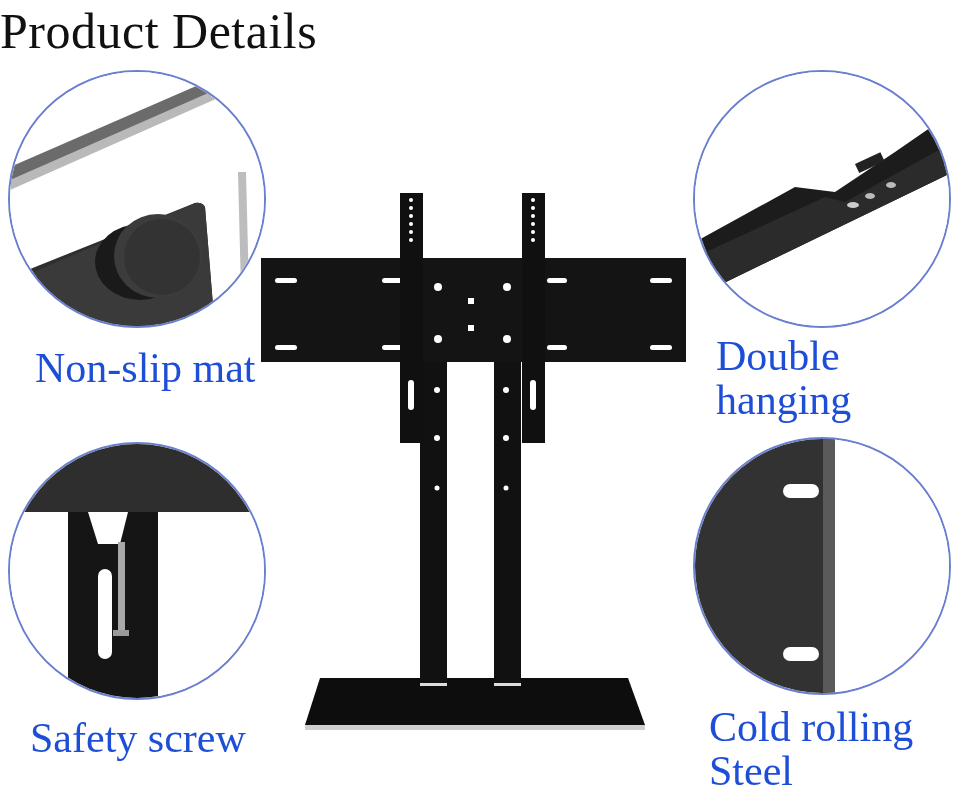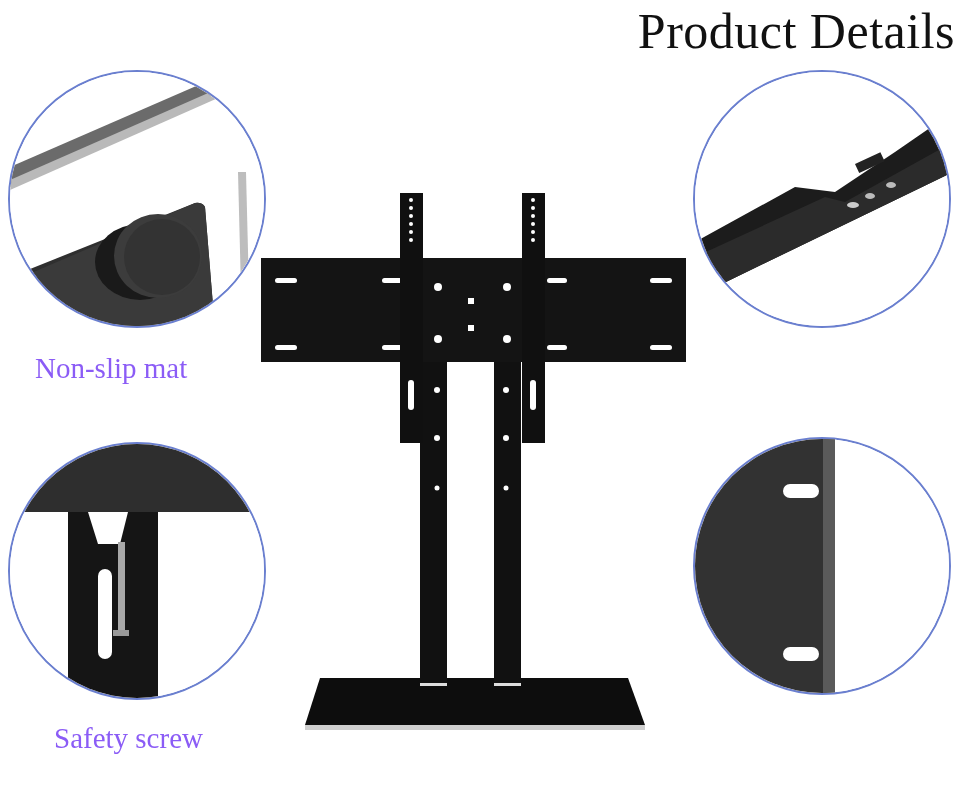--- a/index.html
+++ b/index.html
@@ -1,19 +1,19 @@
 <!DOCTYPE html>
 <html><head>
 <meta charset="utf-8">
 <style>
   html, body { margin:0; padding:0; background:#ffffff; }
   body { width:955px; height:800px; position:relative; overflow:hidden; font-family:"Liberation Serif","DejaVu Serif",serif; color:#111; }
-  .title { position:absolute; left:0; top:2px; width:955px; text-align:right; font-size:50px; letter-spacing:0.5px; color:#111; }
+  .title { position:absolute; left:0; top:2px; width:955px; text-align:left; font-size:50px; letter-spacing:0.5px; color:#111; }
   .circle { position:absolute; border-radius:50%; border:2px solid #6a7fcf; overflow:hidden; background:#fff; box-sizing:border-box; }
-  .label { position:absolute; font-size:29px; line-height:44px; color:#8b5cf6; }
+  .label { position:absolute; font-size:42px; line-height:44px; color:#1d4ed8; }
   .center { position:absolute; left:0; top:0; width:955px; height:800px; }
 </style>
 </head>
 <body>
 
 <div class="title">Product Details</div>
 
 <div class="circle" style="left:8px; top:70px; width:258px; height:258px;">
   <svg width="258" height="258" viewBox="0 0 258 258">
     <rect width="258" height="258" fill="#fff"></rect>
@@ -34,45 +34,47 @@
     <rect width="258" height="258" fill="#fff"></rect>
     <polygon points="0,170 100,115 140,120 200,80 258,40 258,100 0,225" fill="#1c1c1c"></polygon>
     <polygon points="0,185 130,125 150,130 258,70 258,100 0,225" fill="#2b2b2b"></polygon>
     <rect x="160" y="92" width="28" height="10" fill="#222" transform="rotate(-25 160 92)"></rect>
     <ellipse cx="158" cy="133" rx="6" ry="3" fill="#ccc"></ellipse>
     <ellipse cx="175" cy="124" rx="5" ry="3" fill="#bbb"></ellipse>
     <ellipse cx="196" cy="113" rx="5" ry="3" fill="#bbb"></ellipse>
   </svg>
 </div>
 <div class="label" style="left:716px; top:334px;">
+  <div>Double hanging</div>
 </div>
 
 <div class="circle" style="left:8px; top:442px; width:258px; height:258px;">
   <svg width="258" height="258" viewBox="0 0 258 258">
     <rect width="258" height="258" fill="#fff"></rect>
     <rect x="0" y="0" width="258" height="68" fill="#2e2e2e"></rect>
     <rect x="58" y="68" width="90" height="190" fill="#151515"></rect>
     <polygon points="78,68 118,68 110,100 88,100" fill="#fff"></polygon>
     <rect x="88" y="125" width="14" height="90" rx="7" fill="#fff"></rect>
     <rect x="108" y="98" width="7" height="90" fill="#a8a8a8"></rect>
     <rect x="103" y="186" width="16" height="6" fill="#999"></rect>
   </svg>
 </div>
-<div class="label" style="left:54px; top:716px;">Safety screw</div>
+<div class="label" style="left:30px; top:716px;">Safety screw</div>
 
 <div class="circle" style="left:693px; top:437px; width:258px; height:258px;">
   <svg width="258" height="258" viewBox="0 0 258 258">
     <rect width="258" height="258" fill="#fff"></rect>
     <rect x="0" y="0" width="140" height="258" fill="#323232"></rect>
     <rect x="128" y="0" width="12" height="258" fill="#5a5a5a"></rect>
     <rect x="88" y="45" width="36" height="14" rx="7" fill="#fff"></rect>
     <rect x="88" y="208" width="36" height="14" rx="7" fill="#fff"></rect>
   </svg>
 </div>
 <div class="label" style="left:709px; top:705px;">
+  <div>Cold rolling Steel</div>
 </div>
 
 <svg class="center" width="955" height="800" viewBox="0 0 955 800">
 
   <polygon points="320,678 628,678 645,725 305,725" fill="#0d0d0d"></polygon>
   <polygon points="305,725 645,725 645,730 305,730" fill="#cfcfcf"></polygon>
 
   <rect x="420" y="360" width="27" height="325" fill="#111"></rect>
   <rect x="494" y="360" width="27" height="325" fill="#111"></rect>
   <circle cx="437" cy="390" r="3" fill="#fff"></circle>

